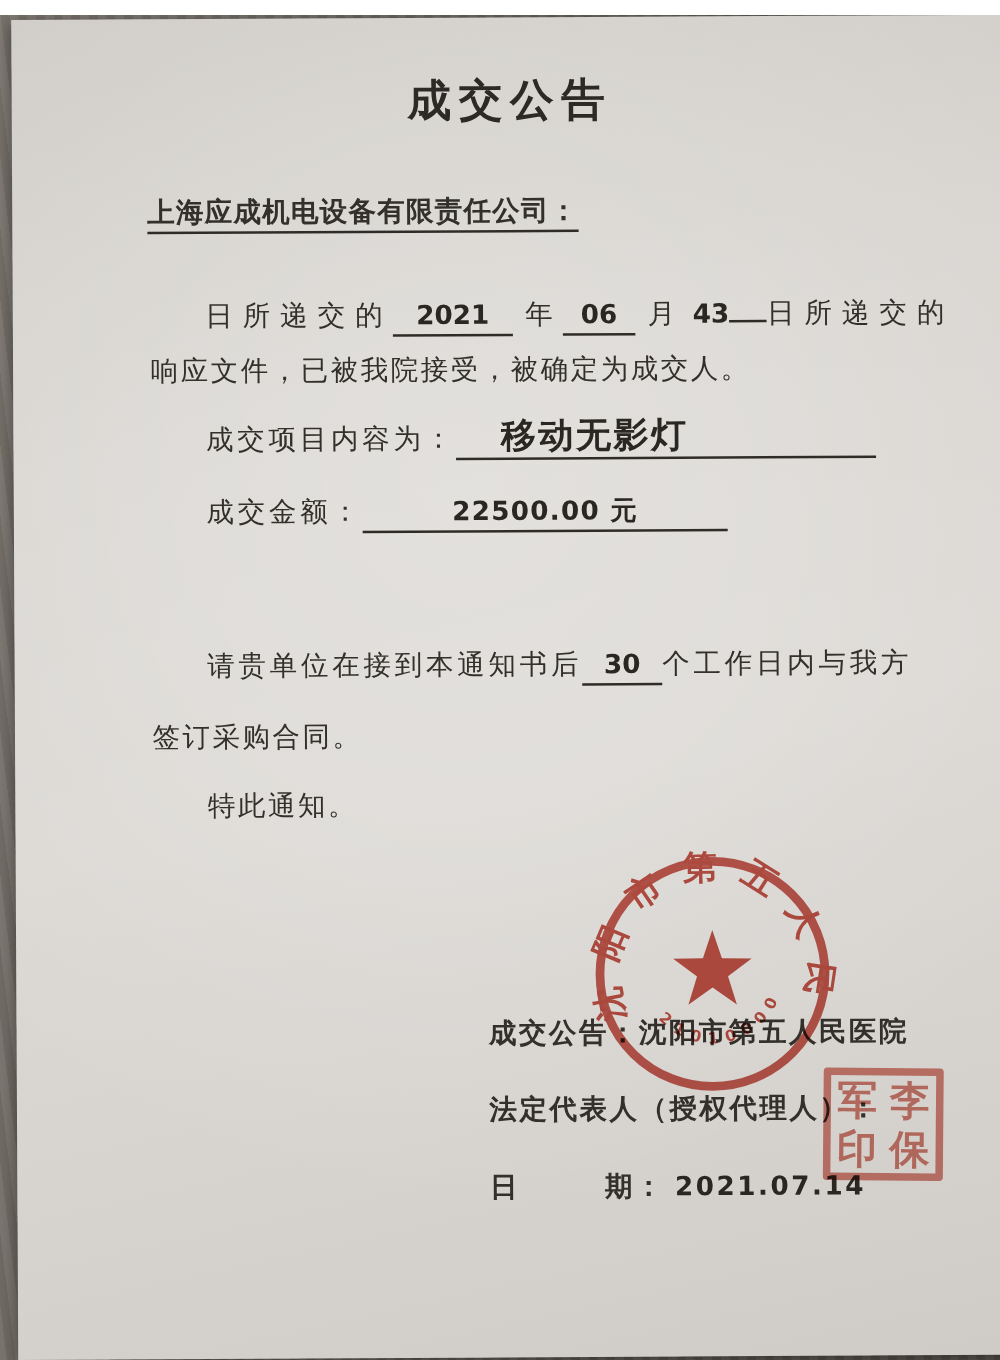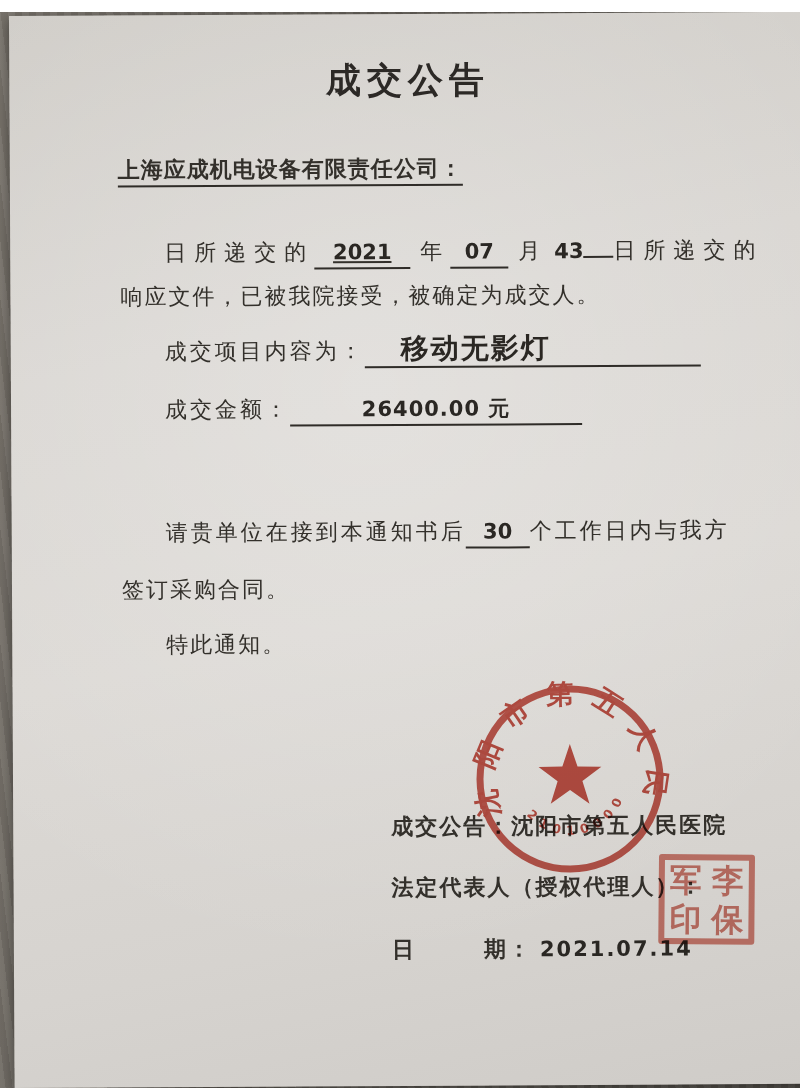--- a/index.html
+++ b/index.html
@@ -17,21 +17,21 @@
       radial-gradient(120% 90% at 45% 35%, rgba(255,255,255,.25), rgba(255,255,255,0) 60%),
       linear-gradient(168deg,#d0cdc8 0%,#d9d6d2 30%,#dcd9d5 55%,#d6d3cf 80%,#cfccc8 100%);
     box-shadow:0 3px 14px rgba(0,0,0,.45);}
   .abs{position:absolute;}
   .doc-text{color:#33302b;font-size:22px;line-height:30px;white-space:nowrap;}
   .title{font-size:35px;letter-spacing:6px;font-weight:600;color:#2c2926;}
   .recipient{font-weight:700;letter-spacing:1px;border-bottom:2px solid #2f2c28;padding-bottom:3px;}
   .spread{letter-spacing:8px;}
   .fill{font-family:"DejaVu Sans","Liberation Sans",sans-serif;font-weight:700;font-size:21px;color:#2a2723;}
   .blank{display:inline-block;border-bottom:2px solid #2f2c28;text-align:center;vertical-align:baseline;}
-  .b-year{min-width:96px;text-decoration:underline;}
+  .b-year{min-width:96px;}
   .b-month{min-width:58px;}
   .b-day{min-width:30px;}
   .b-item{min-width:300px;text-align:left;padding-left:36px;letter-spacing:2px;}
   .b-amount{min-width:292px;letter-spacing:1px;}
   .b-days{min-width:64px;text-align:center;}
   .footer-line{font-weight:700;letter-spacing:2px;}
   
   .stamp-round{mix-blend-mode:multiply;opacity:.92;}
   .stamp-square{mix-blend-mode:multiply;opacity:.9;
     border:6px solid #d4766a;border-radius:3px;
@@ -48,31 +48,31 @@
 <div id="viewport">
   <div class="paper">
 
     <div class="abs doc-text title" style="left:0;top:52px;width:797px;text-align:center;">成交公告</div>
 
     <div class="abs doc-text" style="left:108px;top:140px;">
       <span class="recipient">上海应成机电设备有限责任公司：</span>
     </div>
 
     <div class="abs doc-text" style="left:154px;top:223px;">
-      <span class="spread">日所递交的</span><span class="blank b-year"><span class="fill">2021</span></span><span class="spread" style="margin-left:10px;">年</span><span class="blank b-month"><span class="fill">07</span></span><span class="spread" style="margin-left:10px;">月</span><span class="fill" style="margin-left:6px;">43</span><span class="blank b-day"></span><span class="spread">日所递交的</span>
+      <span class="spread">日所递交的</span><span class="blank b-year"><span class="fill">2021</span></span><span class="spread" style="margin-left:10px;">年</span><span class="blank b-month"><span class="fill">06</span></span><span class="spread" style="margin-left:10px;">月</span><span class="fill" style="margin-left:6px;">43</span><span class="blank b-day"></span><span class="spread">日所递交的</span>
     </div>
 
     <div class="abs doc-text" style="left:110px;top:267px;letter-spacing:2px;">响应文件，已被我院接受，被确定为成交人。</div>
 
     <div class="abs doc-text" style="left:154px;top:320px;">
       <span style="letter-spacing:3px;">成交项目内容为：</span><span class="blank b-item"><span class="fill" style="font-size:28px;">移动无影灯</span></span>
     </div>
 
     <div class="abs doc-text" style="left:154px;top:380px;">
-      <span style="letter-spacing:3px;font-family:Liberation Mono, monospace;">成交金额：</span><span class="blank b-amount"><span class="fill">26400.00 元</span></span>
+      <span style="letter-spacing:3px;font-family:Liberation Mono, monospace;">成交金额：</span><span class="blank b-amount"><span class="fill">22500.00 元</span></span>
     </div>
 
     <div class="abs doc-text" style="left:154px;top:503px;">
       <span style="letter-spacing:3px;">请贵单位在接到本通知书后</span><span class="blank b-days"><span class="fill">30</span></span><span style="letter-spacing:3px;">个工作日内与我方</span>
     </div>
 
     <div class="abs doc-text" style="left:154px;top:615px;letter-spacing:2px;">特此通知。</div>
 
     <div class="abs doc-text" style="left:110px;top:560px;letter-spacing:2px;">签订采购合同。</div>
 

